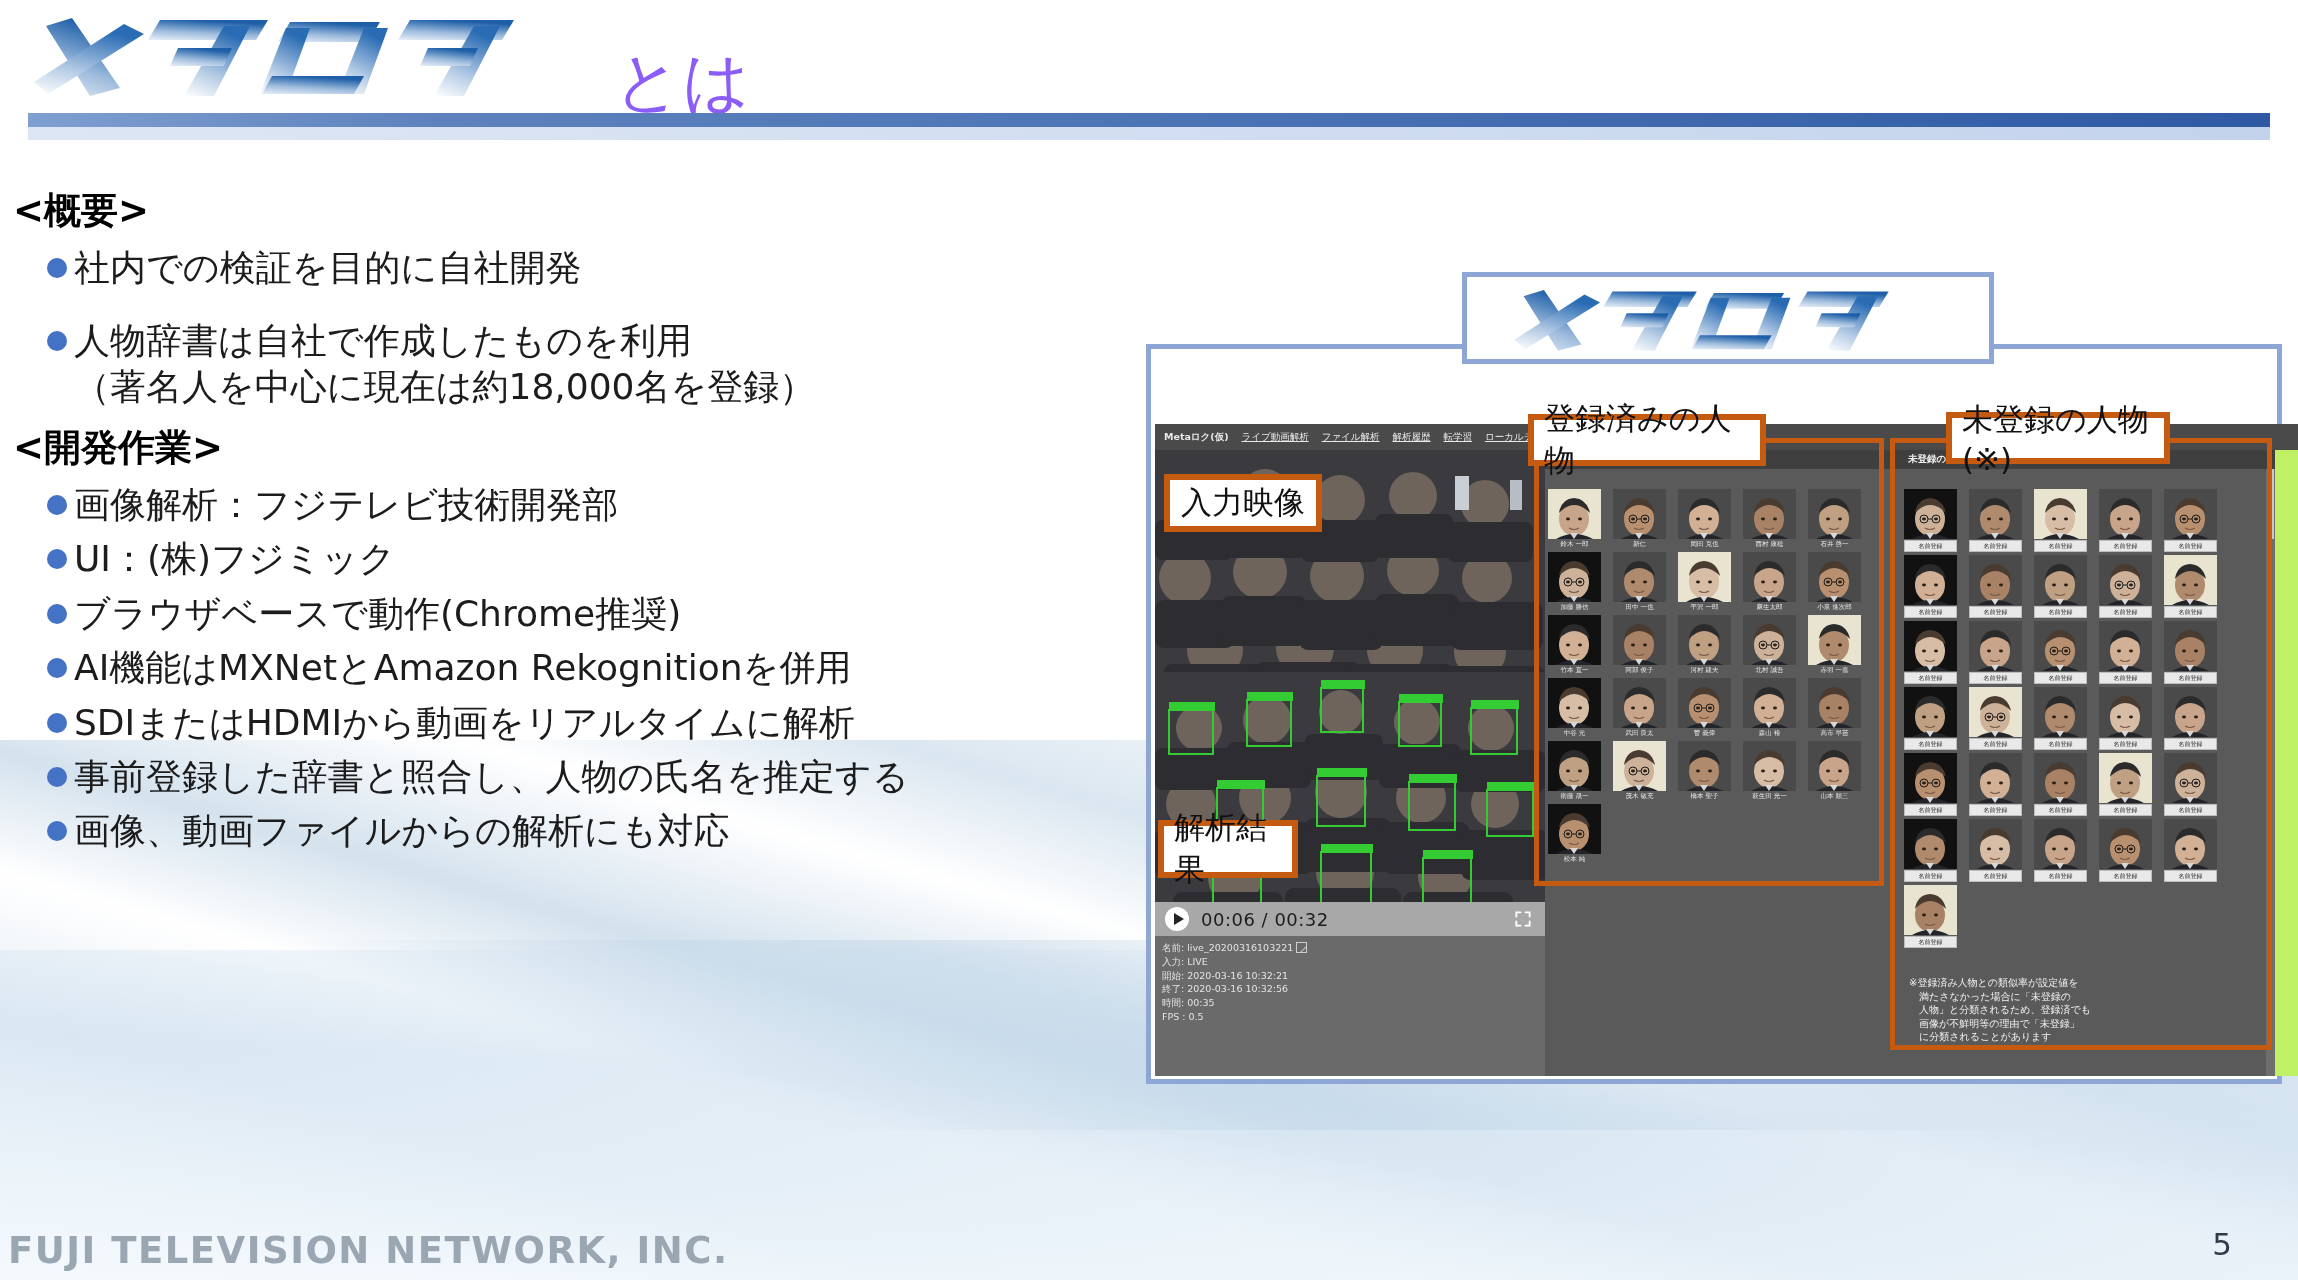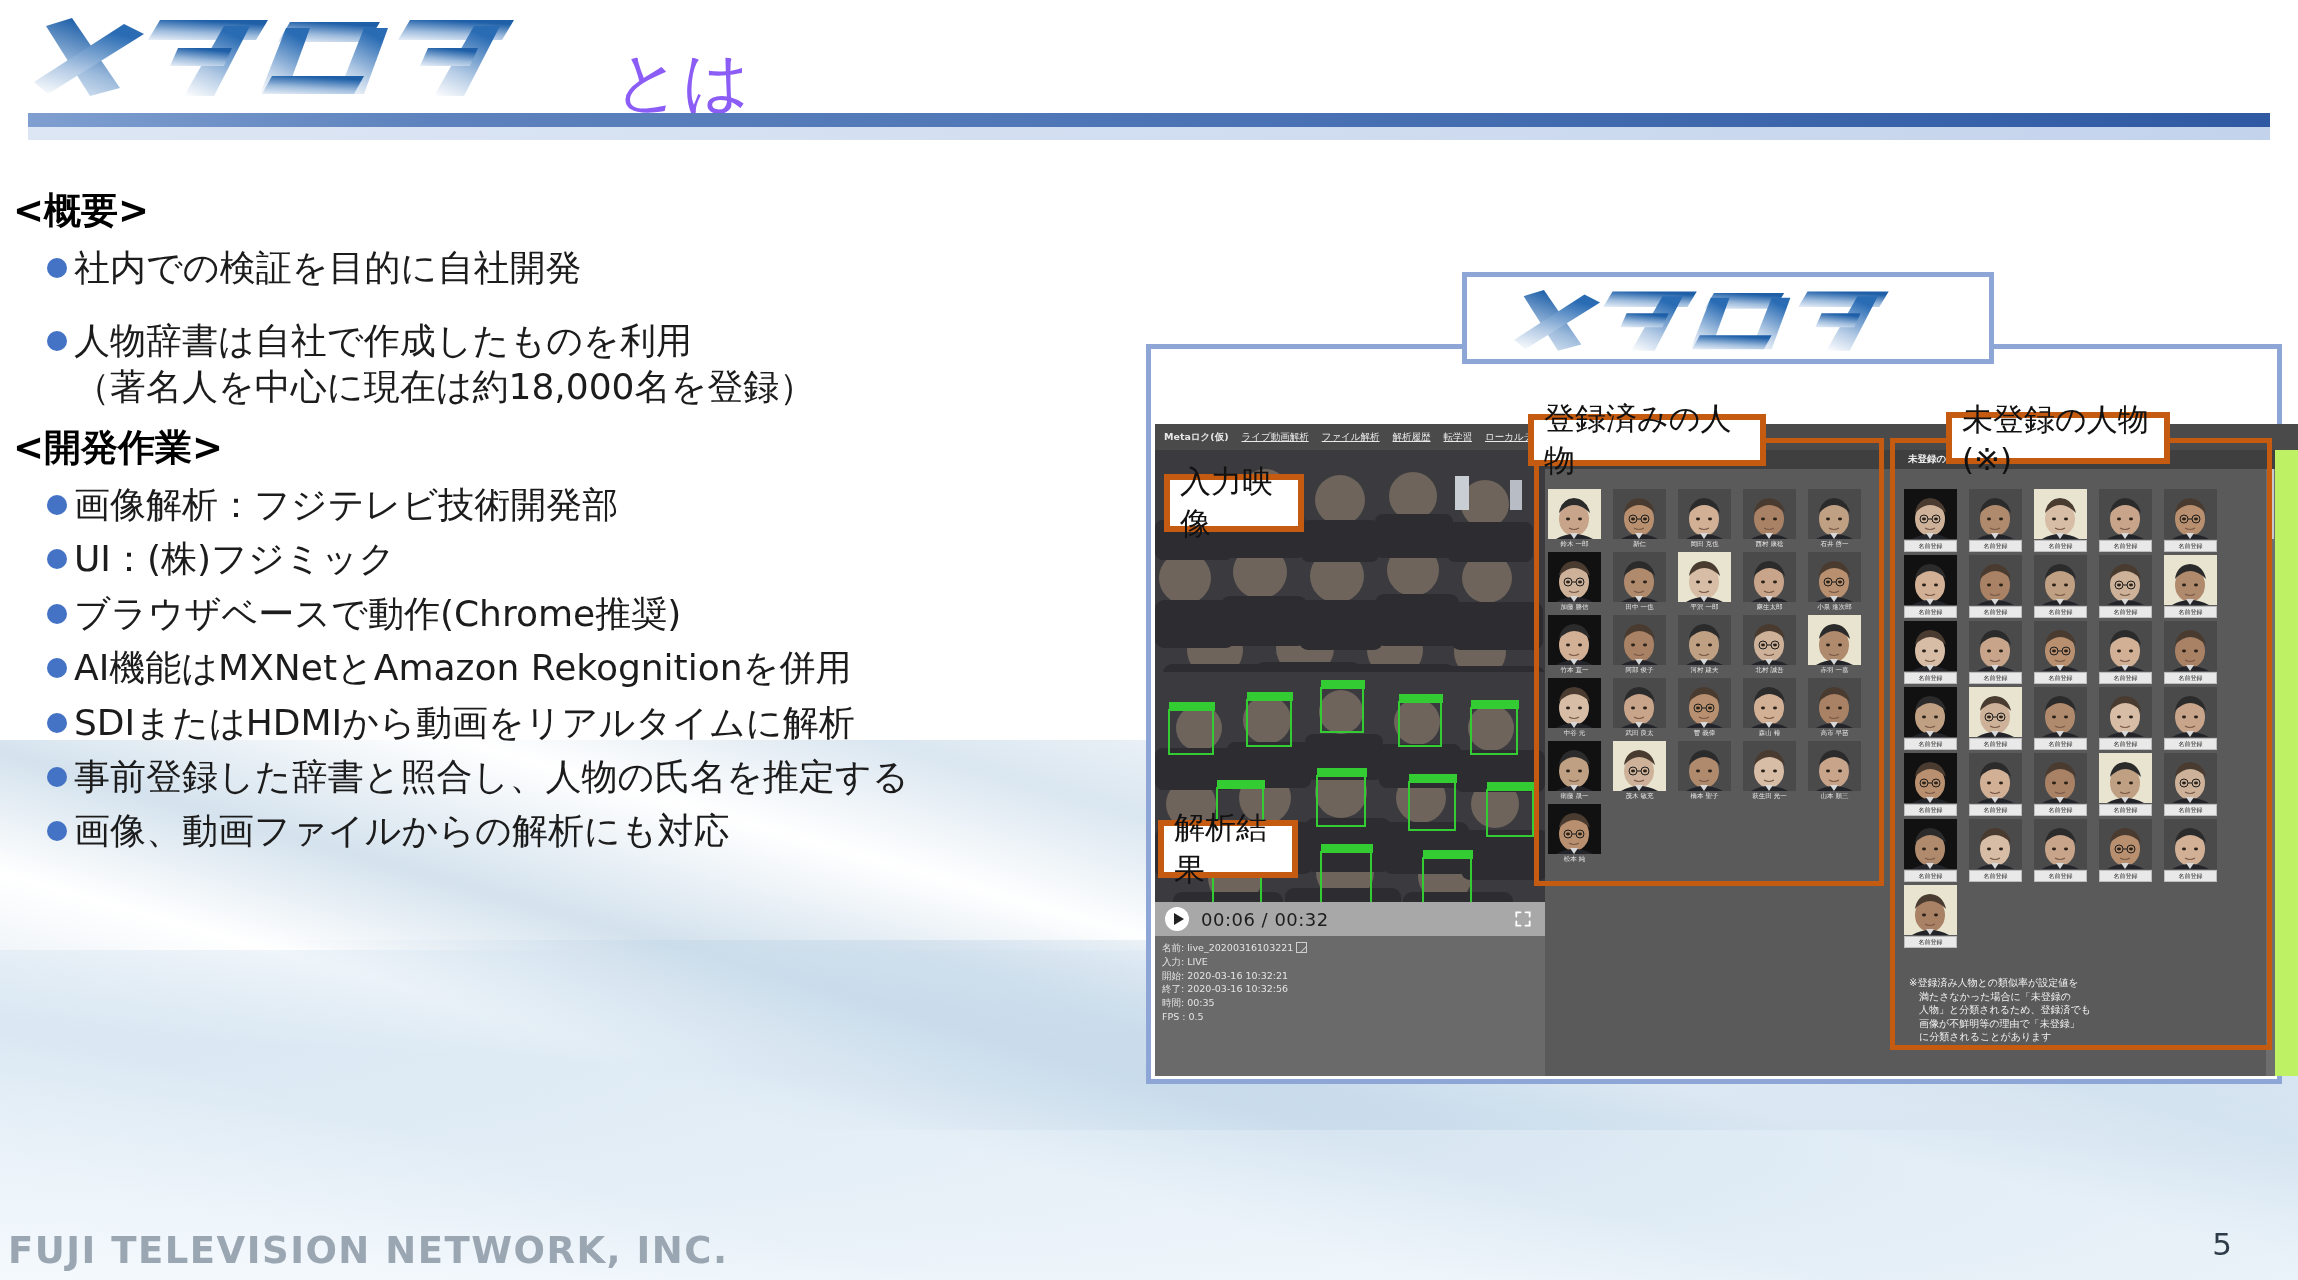--- a/index.html
+++ b/index.html
@@ -160,21 +160,21 @@
     position:absolute; right:0; top:19px; width:9px; bottom:0; background:#6e6e6e;
   }
   .scrollbar .thumbbar{ position:absolute; top:0; left:1px; width:7px; height:70px; background:#c9c9c9; }
 
   
   .callout{
     position:absolute; z-index:8; background:#ffffff; border:6px solid #c55a11;
     color:#111; font-size:31px; display:flex; align-items:center; justify-content:center;
     font-family:"DejaVu Sans","Liberation Sans",sans-serif; padding:0 10px;
   }
-  .co-input{ left:1164px; top:474px; width:140px; height:58px; }
+  .co-input{ left:1164px; top:474px; width:158px; height:58px; }
   .co-result{ left:1158px; top:820px; width:140px; height:58px; }
   .co-reg{ left:1528px; top:414px; width:238px; height:52px; }
   .co-unreg{ left:1946px; top:412px; width:224px; height:52px; }
 
   
   .hl{ position:absolute; border:5px solid #c55a11; z-index:7; pointer-events:none; }
   .hl-reg{ left:1534px; top:438px; width:350px; height:448px; }
   .hl-unreg{ left:1890px; top:438px; width:382px; height:612px; }
 </style>
 </head>

